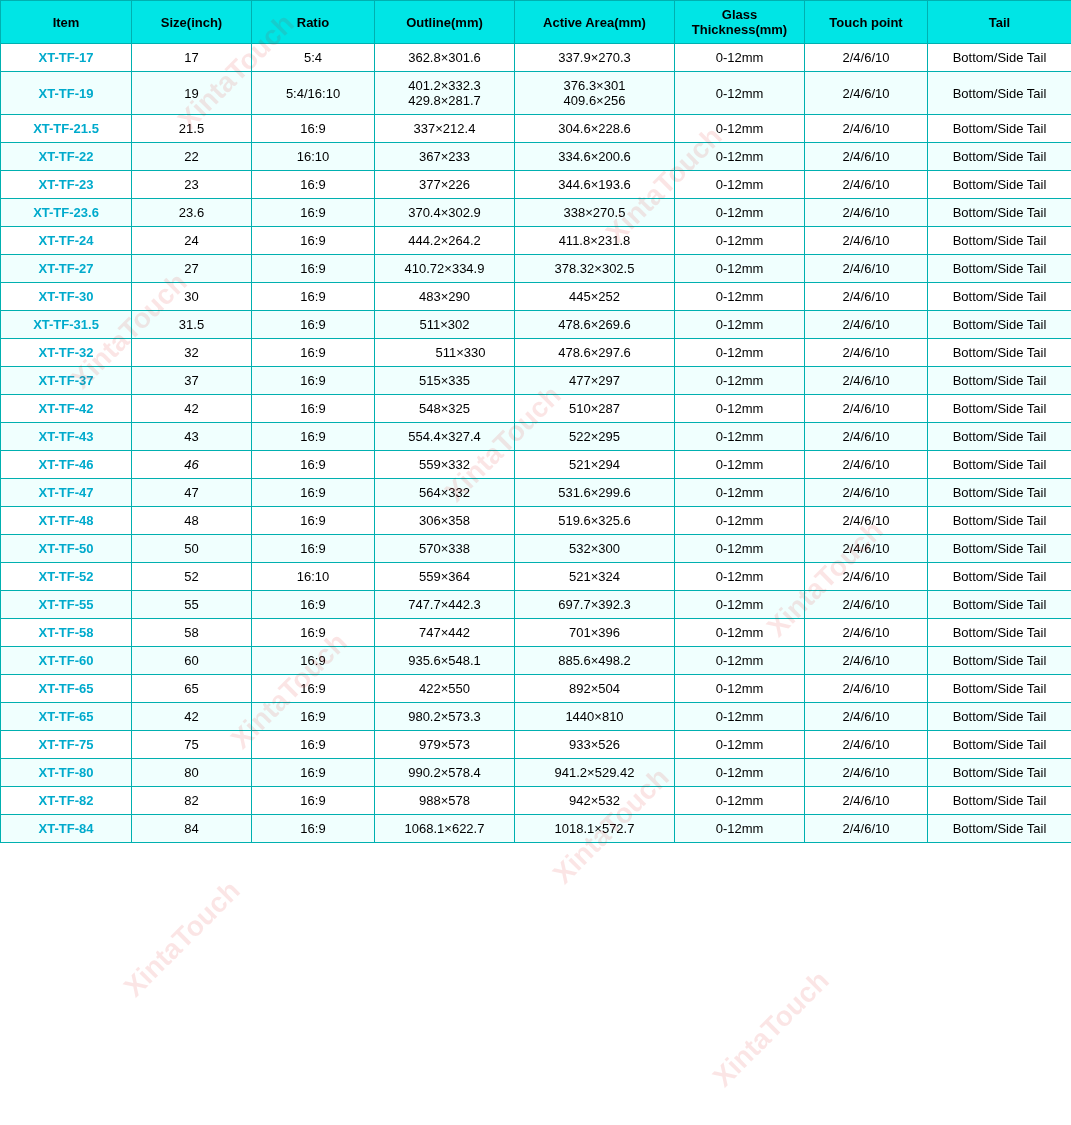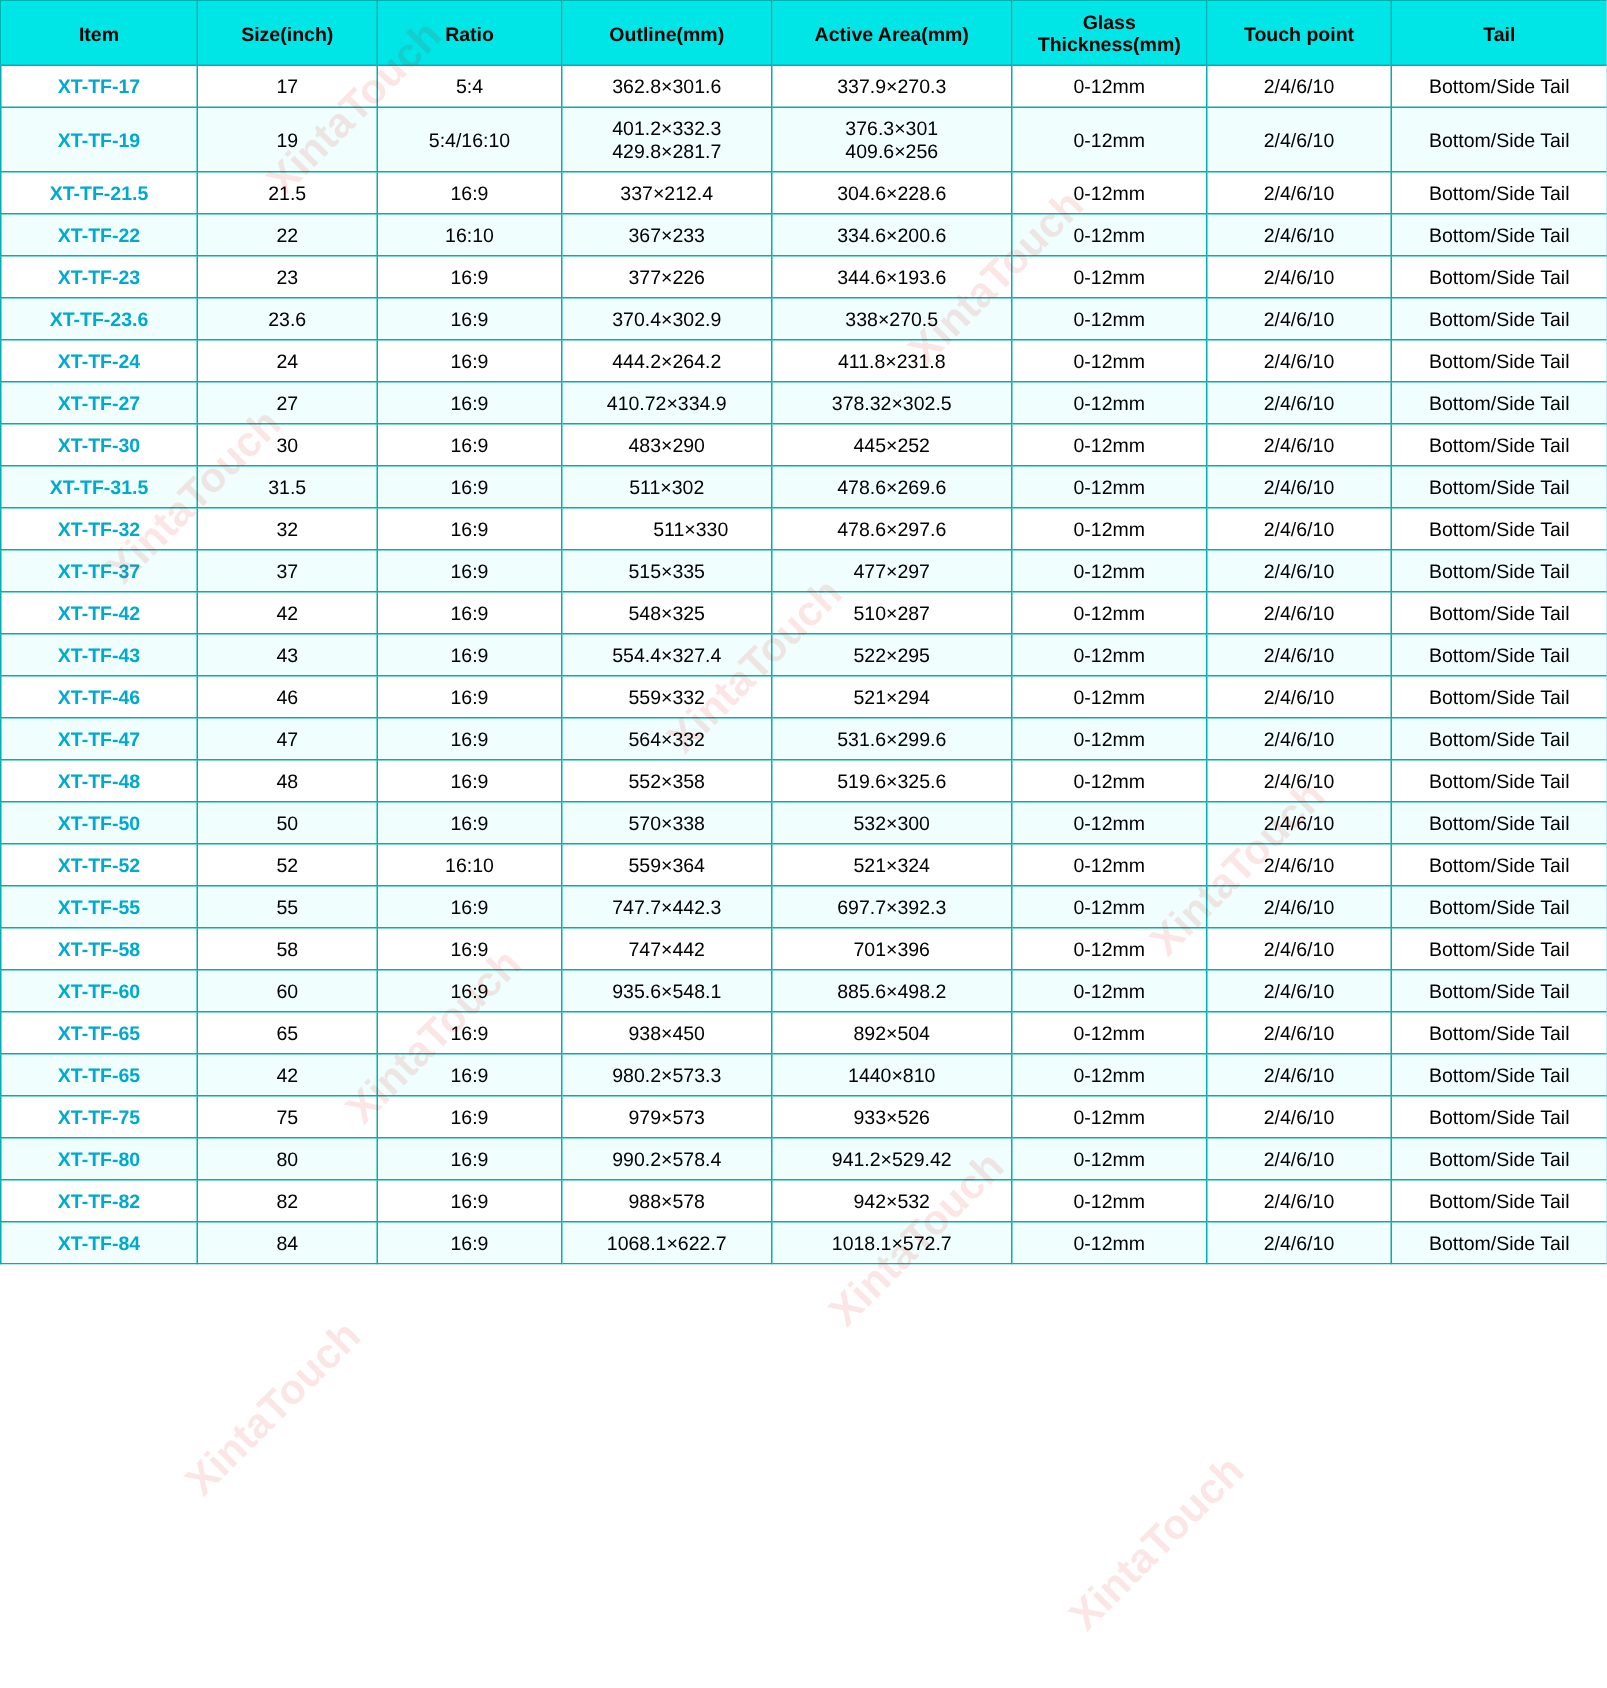--- a/index.html
+++ b/index.html
@@ -238,21 +238,21 @@
         <td style="white-space: pre-line;">43</td>
         <td style="white-space: pre-line;">16:9</td>
         <td style="white-space: pre-line;">554.4×327.4</td>
         <td style="white-space: pre-line;">522×295</td>
         <td style="white-space: pre-line;">0-12mm</td>
         <td style="white-space: pre-line;">2/4/6/10</td>
         <td style="white-space: pre-line;">Bottom/Side Tail</td>
       </tr>
       <tr>
         <td style="white-space: pre-line;">XT-TF-46</td>
-        <td style="white-space: pre-line;">46</td>
+        <td style="white-space: pre-line; font-style: italic;">46</td>
         <td style="white-space: pre-line;">16:9</td>
         <td style="white-space: pre-line;">559×332</td>
         <td style="white-space: pre-line;">521×294</td>
         <td style="white-space: pre-line;">0-12mm</td>
         <td style="white-space: pre-line;">2/4/6/10</td>
         <td style="white-space: pre-line;">Bottom/Side Tail</td>
       </tr>
       <tr>
         <td style="white-space: pre-line;">XT-TF-47</td>
         <td style="white-space: pre-line;">47</td>
@@ -260,21 +260,21 @@
         <td style="white-space: pre-line;">564×332</td>
         <td style="white-space: pre-line;">531.6×299.6</td>
         <td style="white-space: pre-line;">0-12mm</td>
         <td style="white-space: pre-line;">2/4/6/10</td>
         <td style="white-space: pre-line;">Bottom/Side Tail</td>
       </tr>
       <tr>
         <td style="white-space: pre-line;">XT-TF-48</td>
         <td style="white-space: pre-line;">48</td>
         <td style="white-space: pre-line;">16:9</td>
-        <td style="white-space: pre-line;">552×358</td>
+        <td style="white-space: pre-line;">306×358</td>
         <td style="white-space: pre-line;">519.6×325.6</td>
         <td style="white-space: pre-line;">0-12mm</td>
         <td style="white-space: pre-line;">2/4/6/10</td>
         <td style="white-space: pre-line;">Bottom/Side Tail</td>
       </tr>
       <tr>
         <td style="white-space: pre-line;">XT-TF-50</td>
         <td style="white-space: pre-line;">50</td>
         <td style="white-space: pre-line;">16:9</td>
         <td style="white-space: pre-line;">570×338</td>
@@ -320,21 +320,21 @@
         <td style="white-space: pre-line;">935.6×548.1</td>
         <td style="white-space: pre-line;">885.6×498.2</td>
         <td style="white-space: pre-line;">0-12mm</td>
         <td style="white-space: pre-line;">2/4/6/10</td>
         <td style="white-space: pre-line;">Bottom/Side Tail</td>
       </tr>
       <tr>
         <td style="white-space: pre-line;">XT-TF-65</td>
         <td style="white-space: pre-line;">65</td>
         <td style="white-space: pre-line;">16:9</td>
-        <td style="white-space: pre-line;">938×450</td>
+        <td style="white-space: pre-line;">422×550</td>
         <td style="white-space: pre-line;">892×504</td>
         <td style="white-space: pre-line;">0-12mm</td>
         <td style="white-space: pre-line;">2/4/6/10</td>
         <td style="white-space: pre-line;">Bottom/Side Tail</td>
       </tr>
       <tr>
         <td style="white-space: pre-line;">XT-TF-65</td>
         <td style="white-space: pre-line;">42</td>
         <td style="white-space: pre-line;">16:9</td>
         <td style="white-space: pre-line;">980.2×573.3</td>

